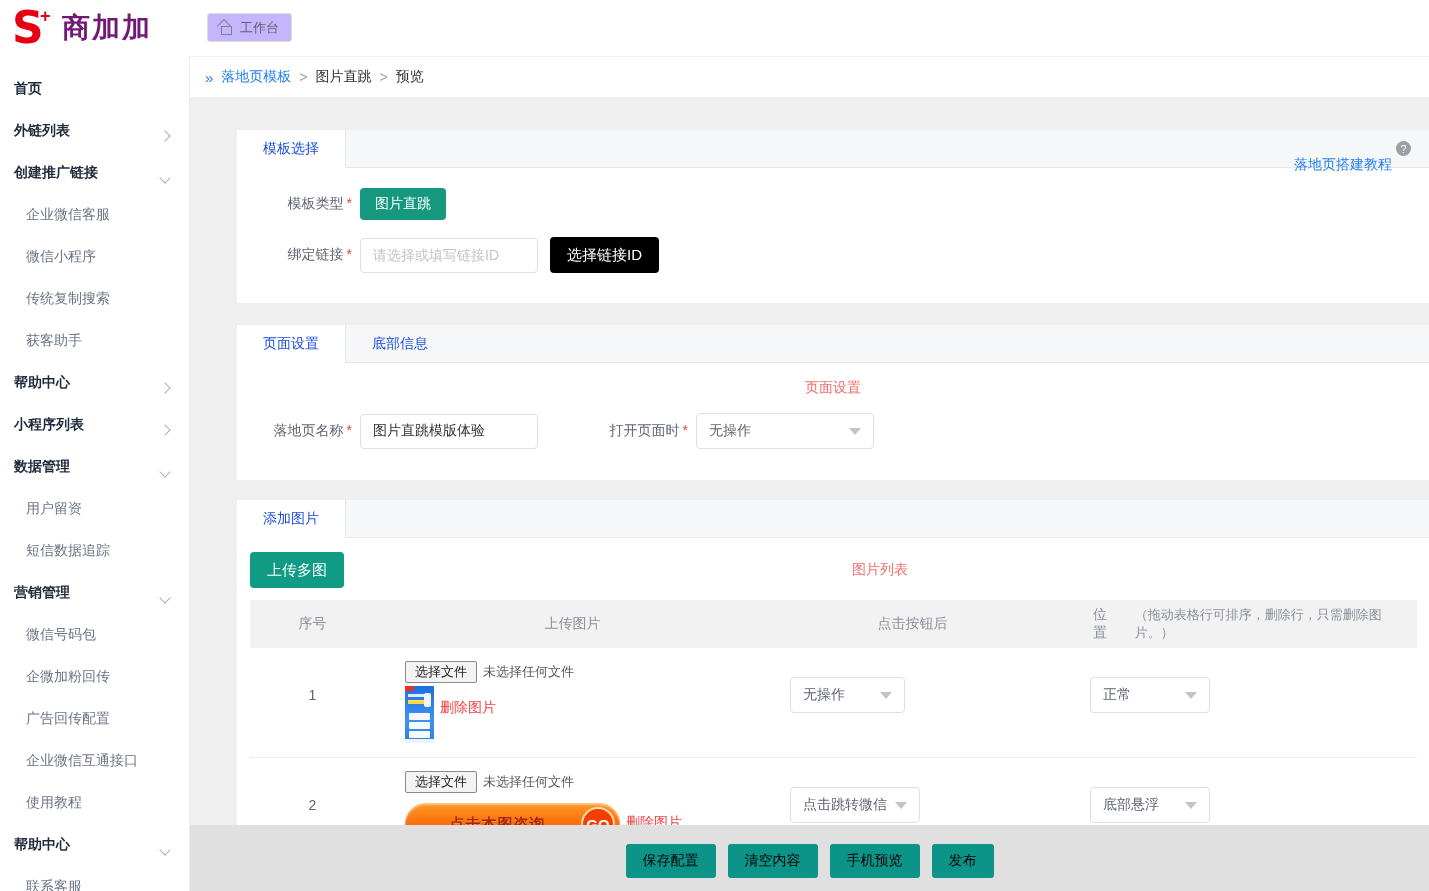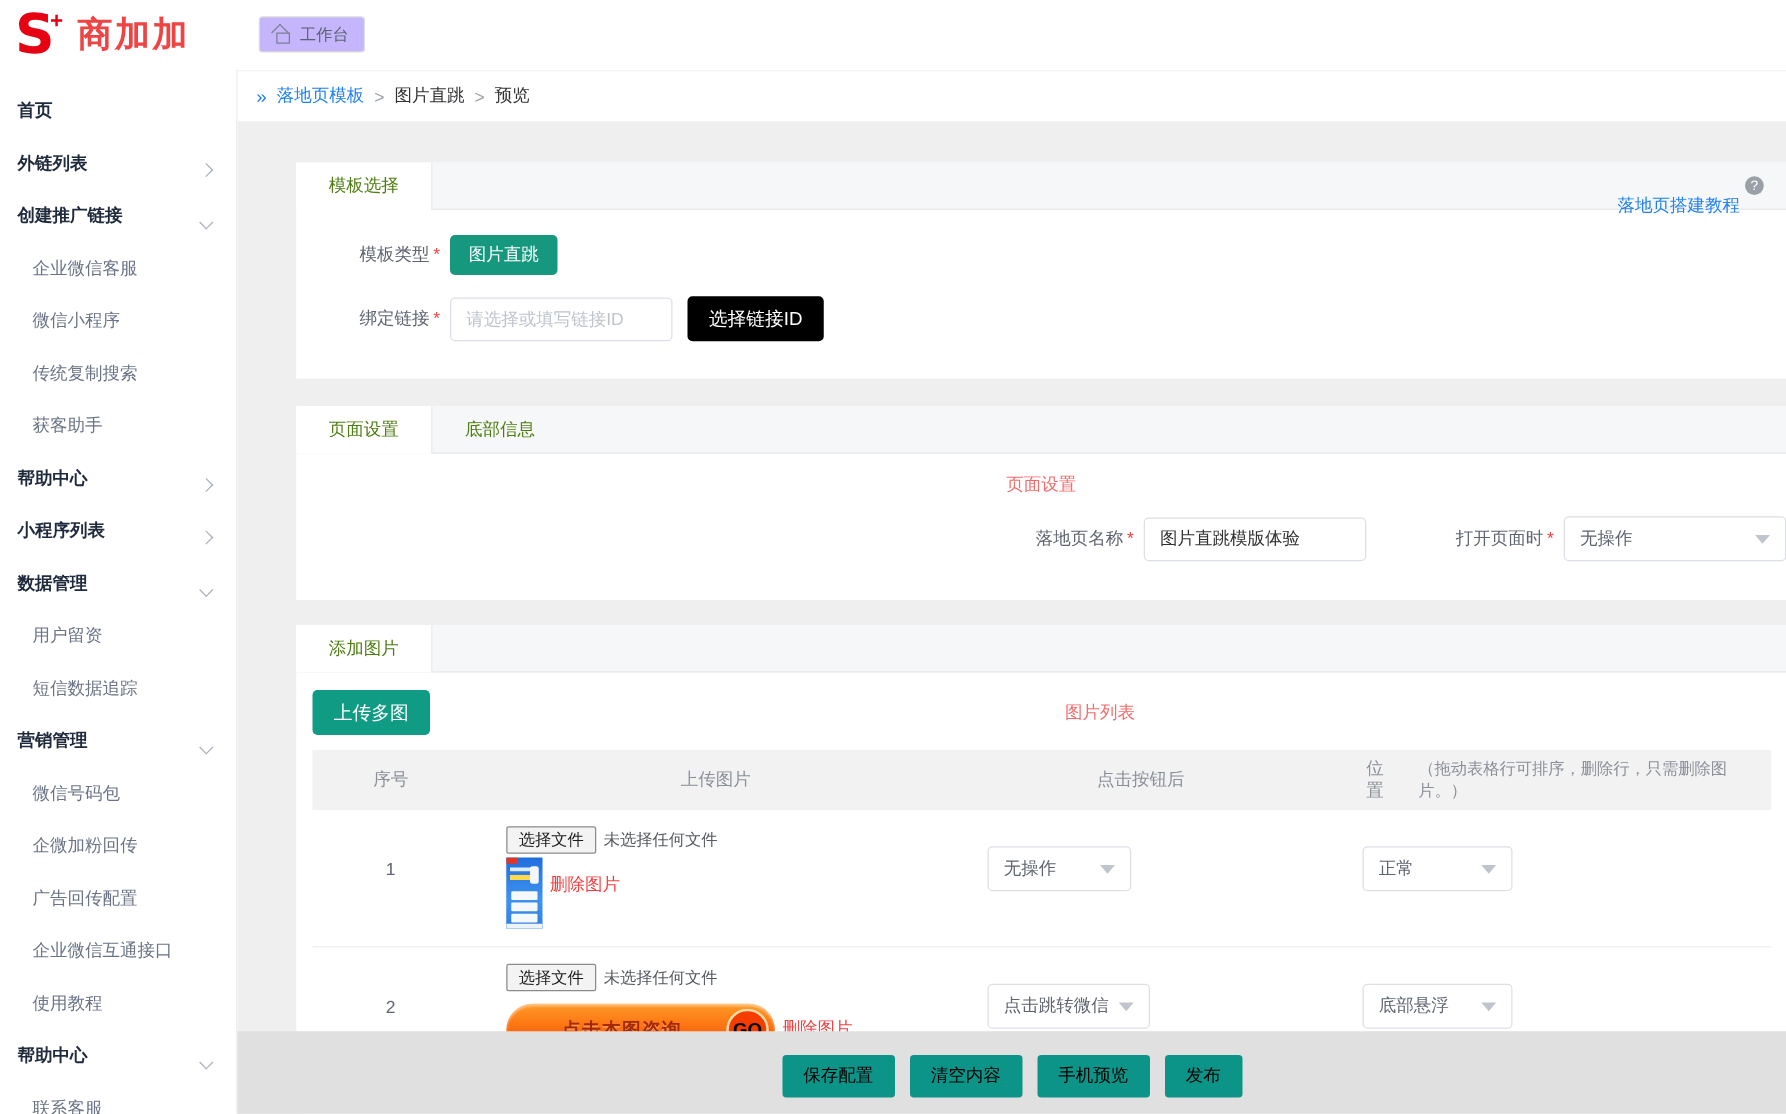--- a/index.html
+++ b/index.html
@@ -5,21 +5,21 @@
   * { margin:0; padding:0; box-sizing:border-box; }
   html,body { width:1429px; height:891px; overflow:hidden; background:#fff;
     font-family:"Liberation Sans","DejaVu Sans",sans-serif; font-size:14px; color:#303133; }
 
   
   .header { position:absolute; left:0; top:0; width:1429px; height:56px; background:#fff; z-index:6; }
   .logo { position:absolute; left:12px; top:6px; display:flex; align-items:center; }
   .logo-mark { position:relative; width:46px; height:44px; }
   .logo-s { position:absolute; left:0; top:-4px; color:#e60113; font-size:44px; font-weight:900; font-family:"DejaVu Sans",sans-serif; }
   .logo-plus { position:absolute; left:28px; top:0px; color:#e60113; font-size:18px; font-weight:900; }
-  .logo-text { font-size:28px; font-weight:900; color:#ef4444; letter-spacing:2px; margin-left:4px; }
+  .logo-text { font-size:28px; font-weight:900; color:#701a75; letter-spacing:2px; margin-left:4px; }
   .workbench-tag { position:absolute; left:207px; top:13px; height:29px; padding:0 12px;
     background:#c4b5fd; border:1px solid #dcdcdc; border-radius:3px; display:flex; align-items:center; gap:7px;
     color:#5c6370; font-size:13px; cursor:pointer; }
   .home-ic { width:13px; height:13px; position:relative; }
   .home-ic:before { content:""; position:absolute; left:1px; top:5px; width:9px; height:7px; border:1.5px solid #7a828e; }
   .home-ic:after { content:""; position:absolute; left:-1px; top:0px; width:9px; height:9px; border-top:1.5px solid #7a828e; border-left:1.5px solid #7a828e; transform:rotate(45deg); }
 
   
   .sidebar { position:absolute; left:0; top:56px; width:190px; height:835px; background:#fff;
     border-right:1px solid #ececec; z-index:5; }
@@ -41,21 +41,21 @@
   .crumb-cur { color:#303133; }
 
   
   .content { position:absolute; left:190px; top:97px; width:1239px; height:794px; background:#efefef; overflow:hidden; }
   .card { background:#fff; margin-left:47px; position:relative; }
   .card1 { margin-top:33px; height:173px; }
   .card2 { margin-top:22px; height:155px; }
   .card3 { margin-top:20px; height:480px; }
 
   .tabstrip { height:38px; background:#f6f7f8; border-bottom:1px solid #e6e8eb; display:flex; align-items:stretch; }
-  .tab { padding:0 26px; display:flex; align-items:center; font-size:14px; color:#4d7c0f; cursor:pointer; }
+  .tab { padding:0 26px; display:flex; align-items:center; font-size:14px; color:#1d4ed8; cursor:pointer; }
   .tab.active { background:#fff; border-right:1px solid #e6e8eb; margin-bottom:-1px; }
   .tutorial { margin-left:auto; display:flex; align-items:center; gap:4px; padding-right:18px; cursor:pointer; }
   .tutorial .txt { color:#2080f0; font-size:14px;margin-top:32px; }
   .q-icon { width:15px; height:15px; border-radius:50%; background:#9aa0a8; color:#fff; font-size:11px;
     display:flex; align-items:center; justify-content:center; }
 
   .form-row { display:flex; align-items:center; }
   .f-label { width:115px; text-align:right; color:#5e6470; font-size:14px; white-space:nowrap; }
   .star { color:#f5423e; margin-left:3px; }
   .gap8 { width:8px; } .gap12 { width:12px; }
@@ -112,21 +112,21 @@
   .thumb .b3 { position:absolute; left:4px; right:4px; top:45px; height:7px; background:rgba(255,255,255,.95); border-radius:1px; }
   .thumb .bt { position:absolute; left:0; right:0; bottom:0; height:4px; background:#eef3f9; }
 
   .banner { width:215px; height:42px; border-radius:21px; margin-top:7px;
     background:linear-gradient(180deg,#ff9a25 0%,#fb5a07 70%,#f04300 100%);
     box-shadow:inset 0 2px 2px rgba(255,255,255,.45); position:relative;
     display:flex; align-items:center; justify-content:center; flex:0 0 auto; }
   .banner-text { color:#a52900; font-weight:bold; font-size:15px; margin-right:30px; letter-spacing:1px;
     text-shadow:0 1px 0 rgba(255,255,255,.25); }
   .go-badge { position:absolute; right:5px; top:4px; width:34px; height:34px; border-radius:50%;
-    background:#f63d00; border:2px solid #ffdca6; color:#000000; font-weight:900; font-size:15px;
+    background:#f63d00; border:2px solid #ffdca6; color:#ffffff; font-weight:900; font-size:15px;
     display:flex; align-items:center; justify-content:center; }
   .row2-del { margin-top:18px; }
 
   
   .footer-bar { position:absolute; left:190px; bottom:0; width:1239px; height:66px; background:#e0e0e0;
     display:flex; justify-content:center; align-items:flex-start; gap:12px; padding-top:19px; z-index:8; }
   .footer-btn { height:34px; padding:0 17px; background:#0d9488; color:#000000; border:none; border-radius:3px;
     font-size:14px; cursor:pointer; }
 </style>
 </head>
@@ -248,21 +248,21 @@
       <button class="btn-teal-mid">选择链接ID</button>
     </div>
   </div>
 
   <div class="card card2">
     <div class="tabstrip">
       <div class="tab active">页面设置</div>
       <div class="tab">底部信息</div>
     </div>
     <div class="section-red">页面设置</div>
-    <div class="form-row" style="margin-top:16px;justify-content:flex-end;">
+    <div class="form-row" style="margin-top:16px;">
       <span class="f-label"><span>落地页名称</span><span class="star">*</span></span>
       <span class="gap8"></span>
       <input class="txt-input" value="图片直跳模版体验" style="">
       <span class="f-label" style="width:150px;"><span>打开页面时</span><span class="star">*</span></span>
       <span class="gap8"></span>
       <div class="sel sel-178">
         <span>无操作</span>
         <span class="caret"></span>
       </div>
     </div>

